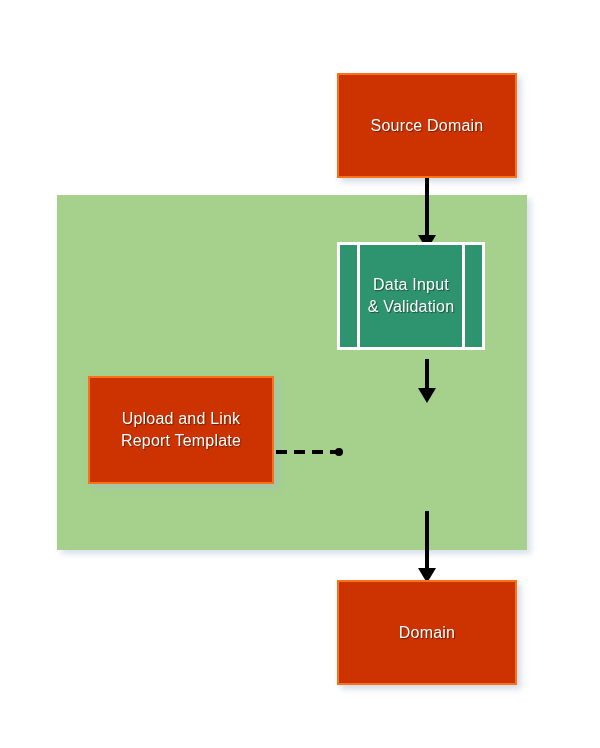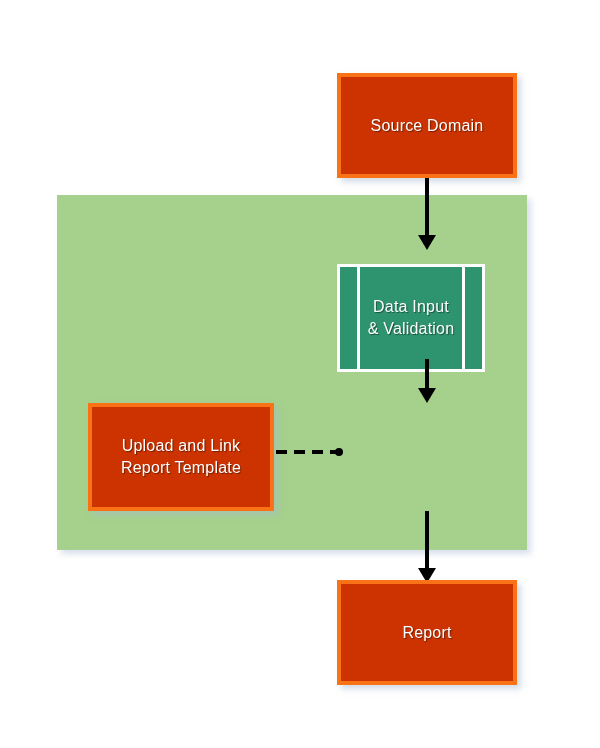--- a/index.html
+++ b/index.html
@@ -26,21 +26,21 @@
     width: 470px;
     height: 355px;
     background: #a5d18c;
     box-shadow: 4px 4px 6px rgba(170, 185, 210, 0.45);
   }
 
   
   .node-rect {
     position: absolute;
     background: #cc3300;
-    border: 4px solid #f97316;
+    border: 2px solid #f97316;
     box-sizing: border-box;
     box-shadow: 4px 4px 6px rgba(170, 185, 210, 0.5);
     display: flex;
     align-items: center;
     justify-content: center;
   }
 
   
   .node-process {
     position: absolute;
@@ -131,42 +131,42 @@
 
   <div class="node-rect" style="left:337px; top:73px; width:180px; height:105px;">
     <span class="node-label">Source Domain</span>
   </div>
 
   <div class="arrow" style="left:427px; top:178px; height:72px;">
     <div class="shaft" style="height:57px;"></div>
     <div class="head"></div>
   </div>
 
-  <div class="node-process" style="left:337px; top:264px; width:148px; height:108px;">
+  <div class="node-process" style="left:337px; top:242px; width:148px; height:108px;">
     <span class="node-label">Data Input
 &amp; Validation</span>
   </div>
 
   <div class="arrow" style="left:427px; top:359px; height:44px;">
     <div class="shaft" style="height:29px;"></div>
     <div class="head"></div>
   </div>
 
-  <div class="node-rect" style="left:88px; top:403px; width:186px; height:108px;">
+  <div class="node-rect" style="left:88px; top:376px; width:186px; height:108px;">
     <span class="node-label">Upload and Link
 Report Template</span>
   </div>
 
   <div class="dashed-link" style="left:276px; top:450px; width:64px;">
     <span class="endpoint"></span>
   </div>
 
 
   <div class="arrow" style="left:427px; top:511px; height:72px;">
     <div class="shaft" style="height:57px;"></div>
     <div class="head"></div>
   </div>
 
   <div class="node-rect" style="left:337px; top:580px; width:180px; height:105px;">
-    <span class="node-label">Report</span>
+    <span class="node-label">Domain</span>
   </div>
 
 </div>
 
 </body></html>

